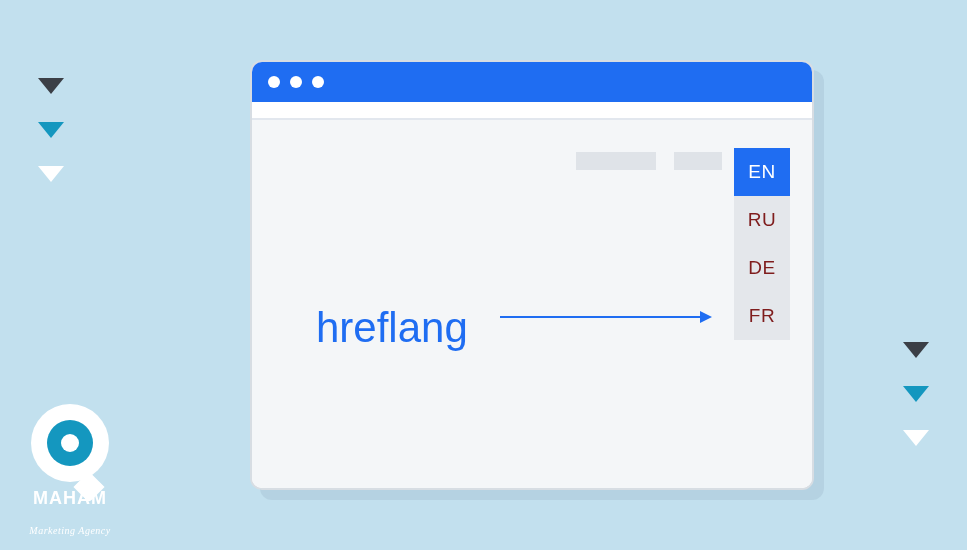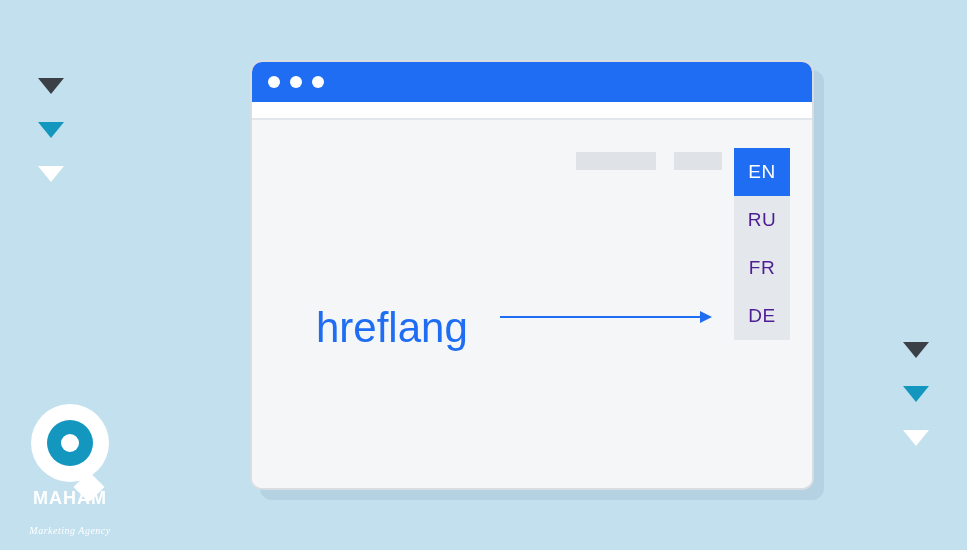--- a/index.html
+++ b/index.html
@@ -121,21 +121,21 @@
     display: flex;
     flex-direction: column;
   }
   .lang {
     height: 48px;
     display:flex;
     align-items:center;
     justify-content:center;
     font-size: 19px;
     background:#e4e7eb;
-    color:#4c1d95;
+    color:#7f1d1d;
     letter-spacing:0.5px;
   }
   .lang.active { background:#1f6df2; color:#ffffff; }
 
   .hreflang-label {
     position:absolute;
     left: 64px;
     top: 184px;
     font-size: 42px;
     color:#1f6df2;
@@ -196,21 +196,21 @@
   <div class="viewport">
 
     <div class="nav-blocks">
       <div class="nav-block"></div>
       <div class="nav-block short"></div>
     </div>
 
     <div class="lang-list">
       <div class="lang active">EN</div>
       <div class="lang">RU</div>
+      <div class="lang">DE</div>
       <div class="lang">FR</div>
-      <div class="lang">DE</div>
     </div>
 
     <div class="hreflang-label">hreflang</div>
 
     <div class="arrow"></div>
   </div>
 </div>
 
 </body></html>

